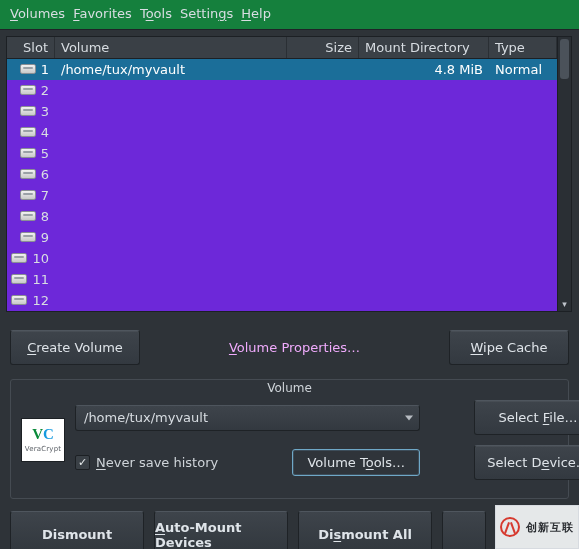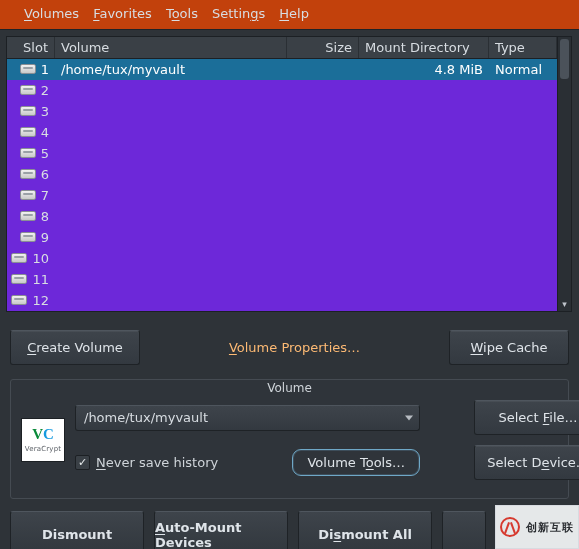--- a/index.html
+++ b/index.html
@@ -9,23 +9,23 @@
     color: #d8dde2;
     font-family: "DejaVu Sans", "Liberation Sans", Arial, sans-serif;
     font-size: 13px;
     display: flex;
     flex-direction: column;
   }
 
   
   .menubar {
     display: flex;
-    gap: 14px;
-    padding: 6px 10px 8px 24px;
-    background: #c2410c;
+    gap: 8px;
+    padding: 6px 10px 8px 10px;
+    background: #15803d;
     border-bottom: 1px solid #1f2328;
   }
   .menubar .item { cursor: default; }
   .mn { text-decoration: underline; text-underline-offset: 2px; }
 
   
   .table-wrap {
     margin: 6px 7px 0 6px;
     border: 1px solid #1c2024;
     background: #6d28d9;
@@ -123,21 +123,21 @@
     color: #dfe4e9;
     text-align: center;
     cursor: default;
     box-shadow: inset 0 1px 0 rgba(255,255,255,0.05);
     font-size: 13px;
     white-space: nowrap;
   }
   .link-btn {
     background: none;
     border: none;
-    color: #fdba74;
+    color: #f0abfc;
     text-align: center;
     cursor: default;
     font-size: 13px;
   }
   .midrow .spacer { flex: 1; }
   .btn-create { width: 130px; }
   .btn-wipe { width: 120px; }
 
   
   .group {
@@ -212,21 +212,21 @@
     border: 1px solid #1c2024;
     background: #3a4046;
     border-radius: 2px;
     display: flex; align-items: center; justify-content: center;
     color: #e8eced;
     font-size: 11px;
   }
   .btn-outline {
     background: #2f343a;
     border: 1px solid #6fa8c7;
-    border-radius: 9px;
+    border-radius: 3px;
     padding: 5px 14px;
     color: #dfe4e9;
     font-size: 13px;
     box-shadow: inset 0 0 0 1px rgba(120,180,220,0.2);
   }
   .right-col { width: 128px; }
   .right-col .btn { width: 100%; margin-left: 44px; }
   .inner-left {
     display: flex;
     flex-direction: column;

